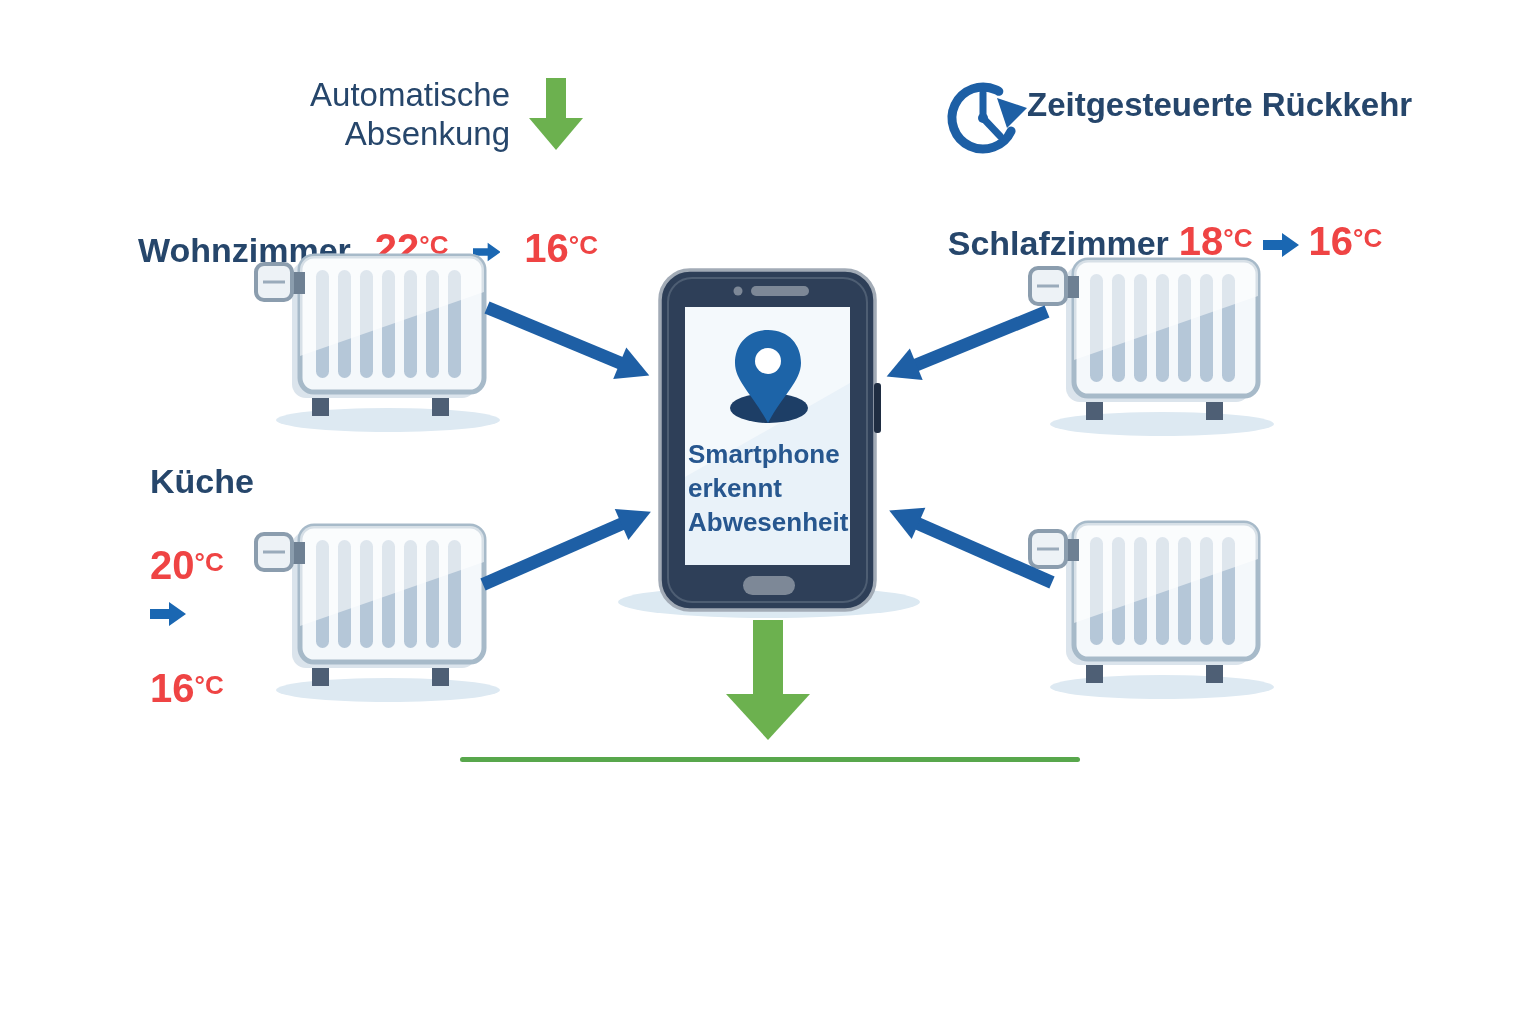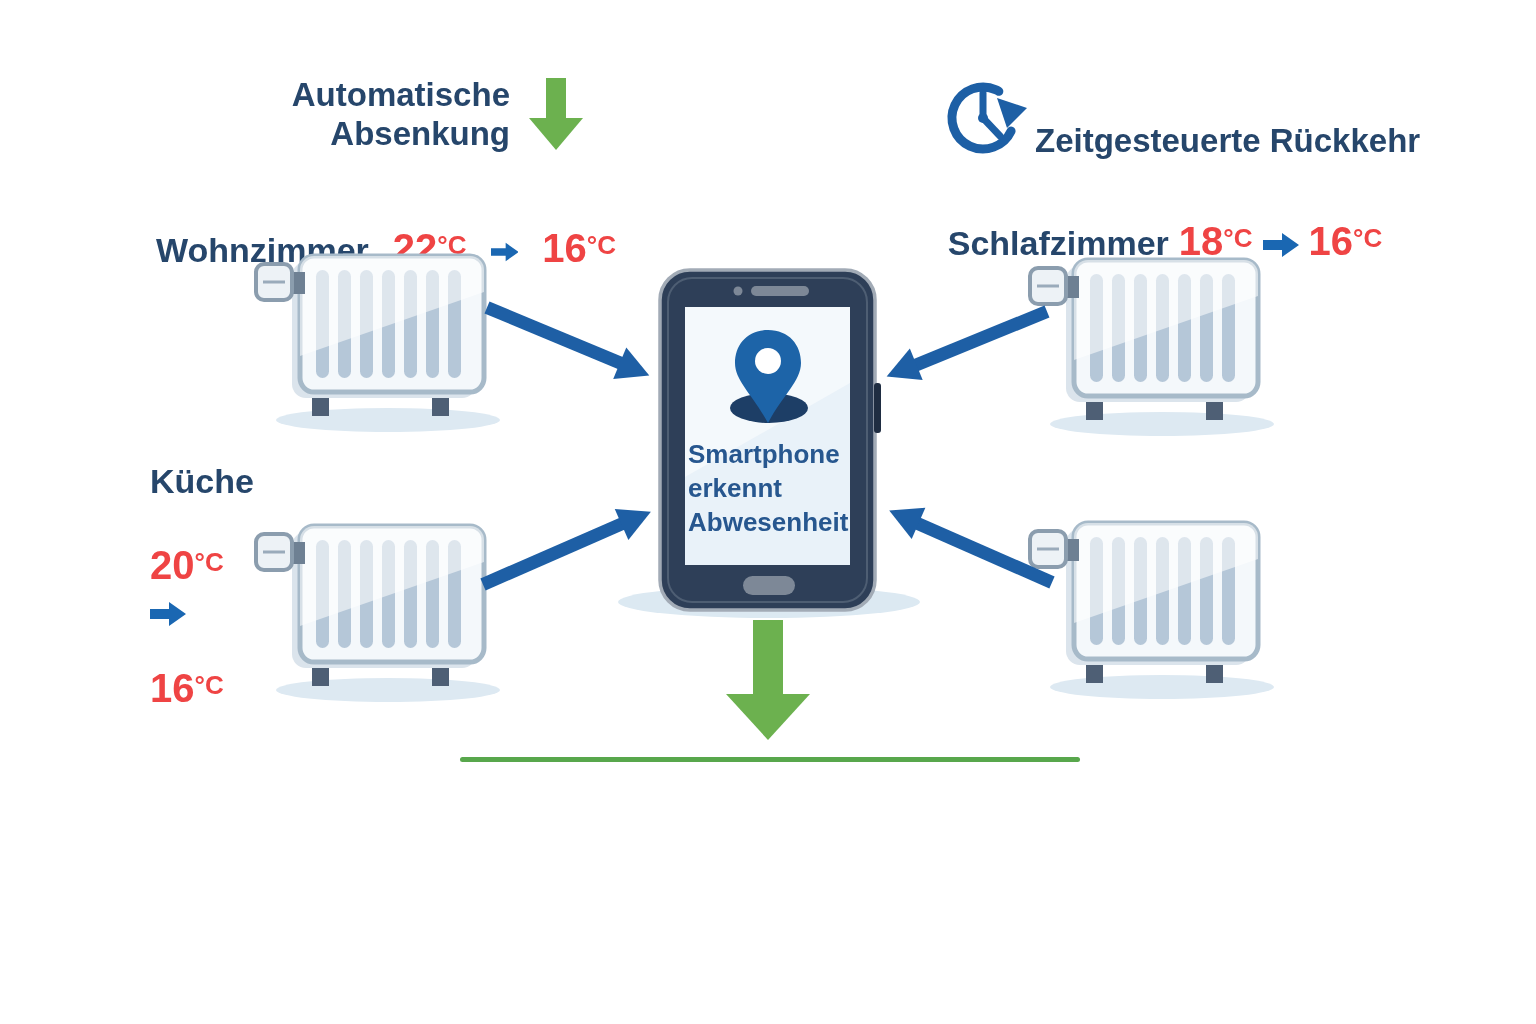--- a/index.html
+++ b/index.html
@@ -2,30 +2,30 @@
 <html><head>
 <meta charset="utf-8">
 <style>
   html,body{margin:0;padding:0;background:#ffffff;}
   .canvas{
     position:relative;width:1536px;height:1024px;background:#ffffff;overflow:hidden;
     font-family:"Liberation Sans","DejaVu Sans",sans-serif;
   }
   
   .hdr-left{position:absolute;left:283px;top:76px;display:flex;align-items:flex-start;gap:18px;}
-  .hdr-left .ttl{width:227px;text-align:right;font-size:33px;line-height:1.18;font-weight:bold;color:#26466b;}
-  .hdr-right{position:absolute;left:943px;top:72px;display:flex;align-items:flex-end;gap:8px;}
+  .hdr-left .ttl{width:227px;text-align:right;font-size:33px;line-height:1.18;font-weight:normal;color:#26466b;}
+  .hdr-right{position:absolute;left:943px;top:72px;display:flex;align-items:flex-start;}
   .hdr-right .ttl{font-size:33px;font-weight:bold;color:#26466b;margin-top:14px;white-space:nowrap;}
   
   .room-label{position:absolute;width:460px;display:flex;justify-content:center;align-items:baseline;gap:10px;white-space:nowrap;}
   .room-label .room-name{font-size:34px;font-weight:bold;color:#26466b;}
   .room-label .temp{font-size:40px;font-weight:bold;color:#ef4444;margin-top:32px;}
   .room-label .unit{font-size:26px;position:relative;top:-0.30em;}
   .room-label .mini-arrow{position:relative;top:3px;}
-  .lbl-tl{left:156px;top:194px;gap:24px;}
+  .lbl-tl{left:138px;top:194px;gap:24px;}
   .lbl-tr{left:935px;top:187px;}
   .lbl-bl{left:150px;top:462px;flex-direction:column;}
   .lbl-br{left:935px;top:462px;}
   
   .radiator{position:absolute;width:250px;height:190px;z-index:3;}
   .rad-tl{left:252px;top:248px;}
   .rad-tr{left:1026px;top:252px;}
   .rad-bl{left:252px;top:518px;}
   .rad-br{left:1026px;top:515px;}
   

